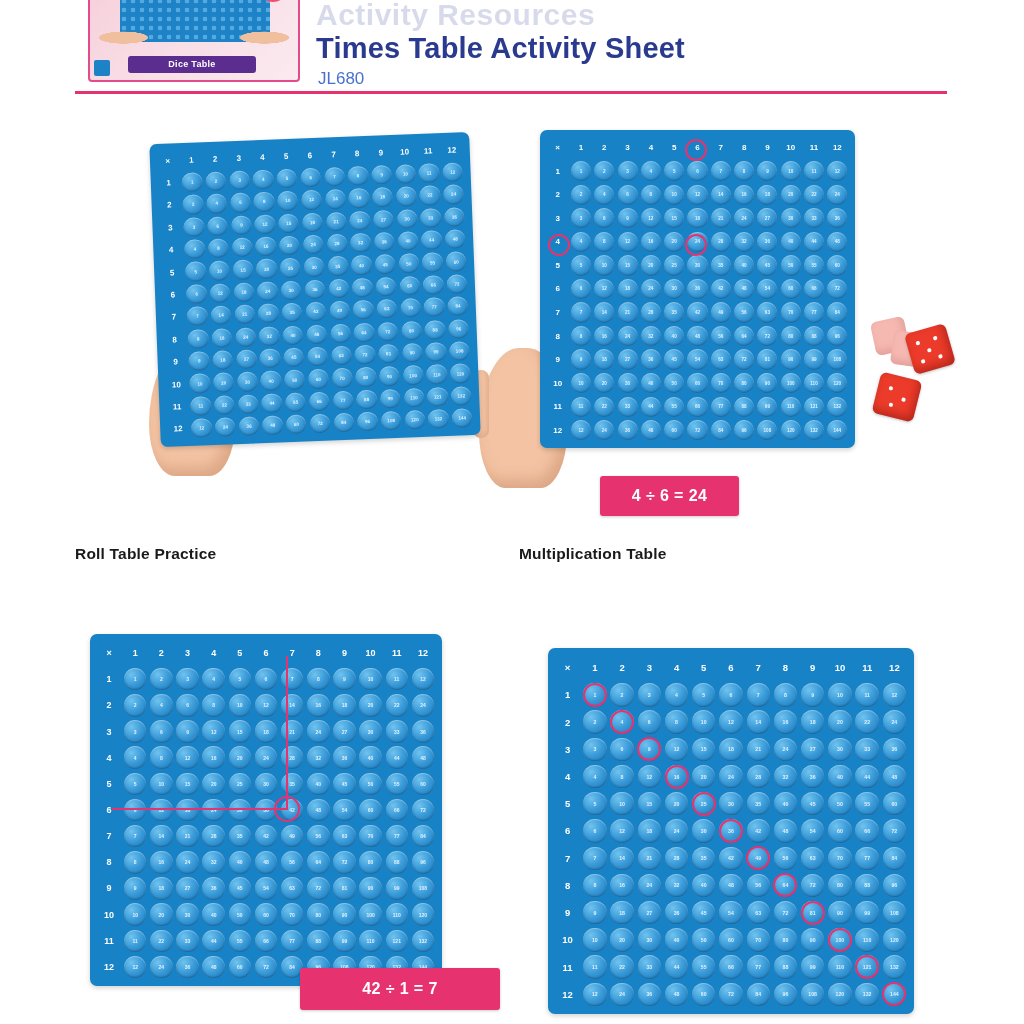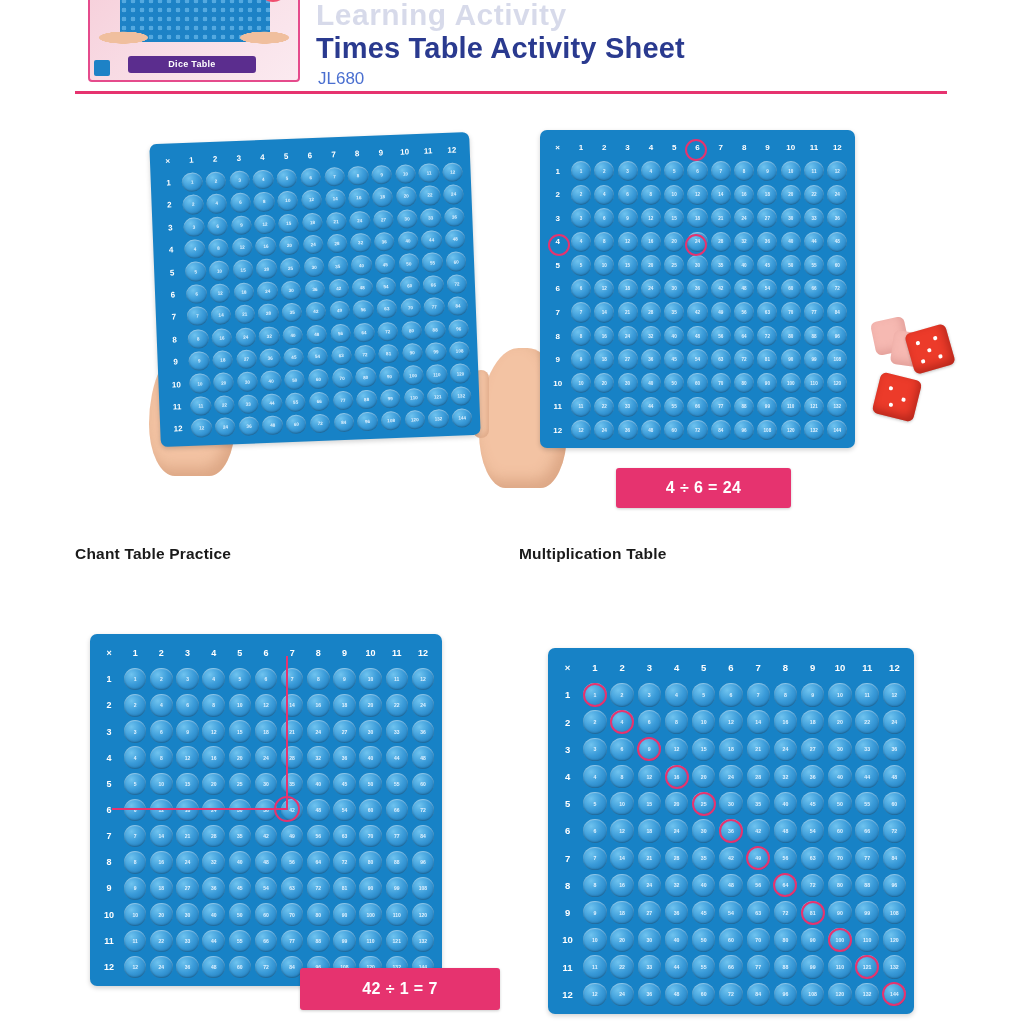--- a/index.html
+++ b/index.html
@@ -248,21 +248,21 @@
 
   <div class="pack-shot">
     <div class="pack-inner"></div>
     <div class="pack-hands"></div>
     <div class="pack-badge">JL 680</div>
     <div class="pack-corner"></div>
     <div class="pack-label">Dice Table</div>
   </div>
 
   <div class="title-block">
-    <div class="kicker">Learning Activity</div>
+    <div class="kicker">Activity Resources</div>
     <h1 class="main-title">Times Table Activity Sheet</h1>
     <div class="sku">JL680</div>
   </div>
 
   <div class="rule"></div>
 </div>
 
 <div class="panel" style="left:75px; top:120px; width:445px; height:415px;">
 
   <div class="hand" style="left:74px; top:226px; width:86px; height:130px;"></div>
@@ -1209,25 +1209,25 @@
     <span class="pip" style="left:18px; top:20px;"></span>
     <span class="pip" style="left:9px; top:29px;"></span>
     <span class="pip" style="left:27px; top:29px;"></span>
   </div>
   <div class="die red" style="left:336px; top:252px; width:42px; height:42px; transform:rotate(14deg);">
     <span class="pip" style="left:11px; top:12px;"></span>
     <span class="pip" style="left:26px; top:20px;"></span>
     <span class="pip" style="left:15px; top:28px;"></span>
   </div>
 
-  <div class="pill" style="left:60px; top:344px; width:175px; height:40px;margin-left:16px;">4 ÷ 6 = 24</div>
+  <div class="pill" style="left:60px; top:352px; width:139px; height:40px;">4 ÷ 6 = 24</div>
 </div>
 
 <div class="panel" style="left:75px; top:545px; width:430px;">
-  <div class="cap-title">Chant Table Practice</div>
+  <div class="cap-title">Roll Table Practice</div>
 </div>
 
 <div class="panel" style="left:519px; top:545px; width:430px;">
   <div class="cap-title">Multiplication Table</div>
 </div>
 
 <div class="panel" style="left:90px; top:634px; width:420px; height:380px;">
   <div class="board" id="board3" style="left:0px; top:0px; width:352px; height:352px;">
     <div class="grid" style="inset:6px;">
         <div class="cell hdr" style="font-size: 9px;">×</div>

